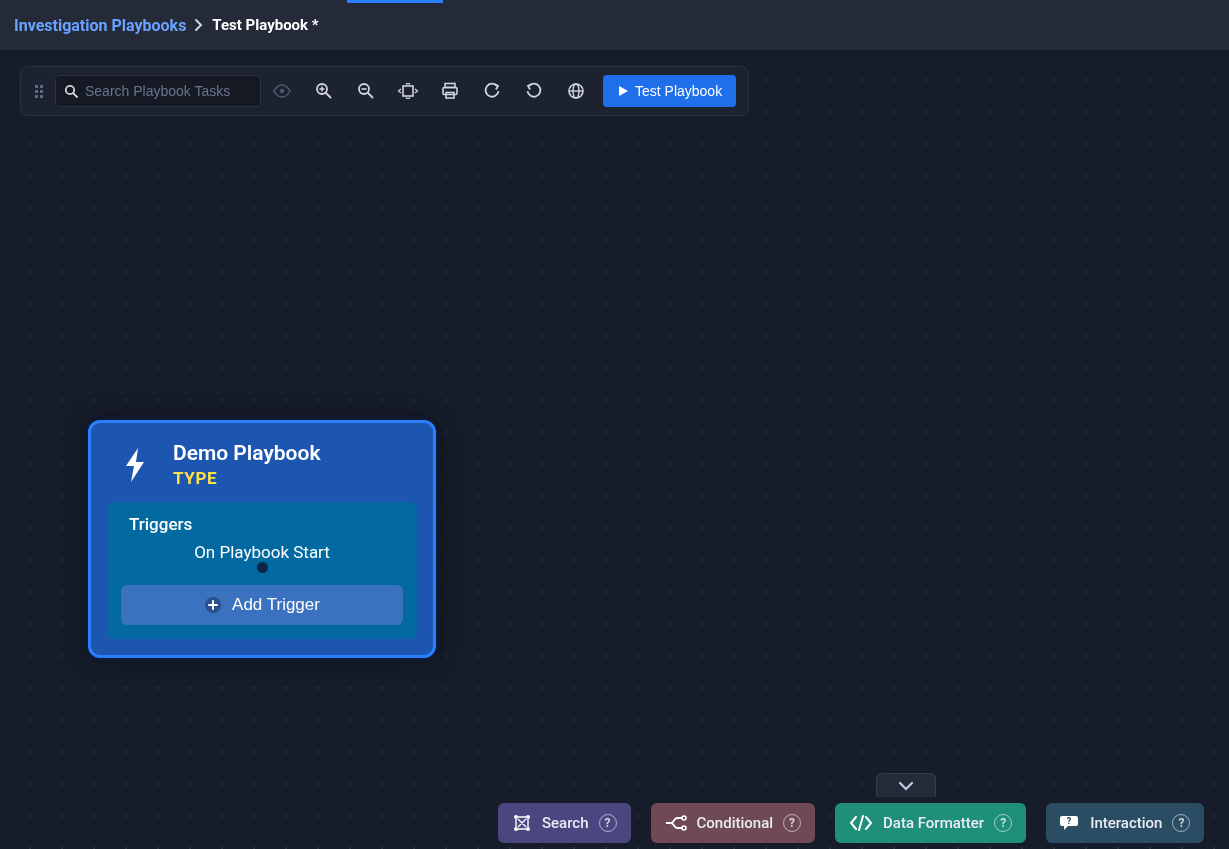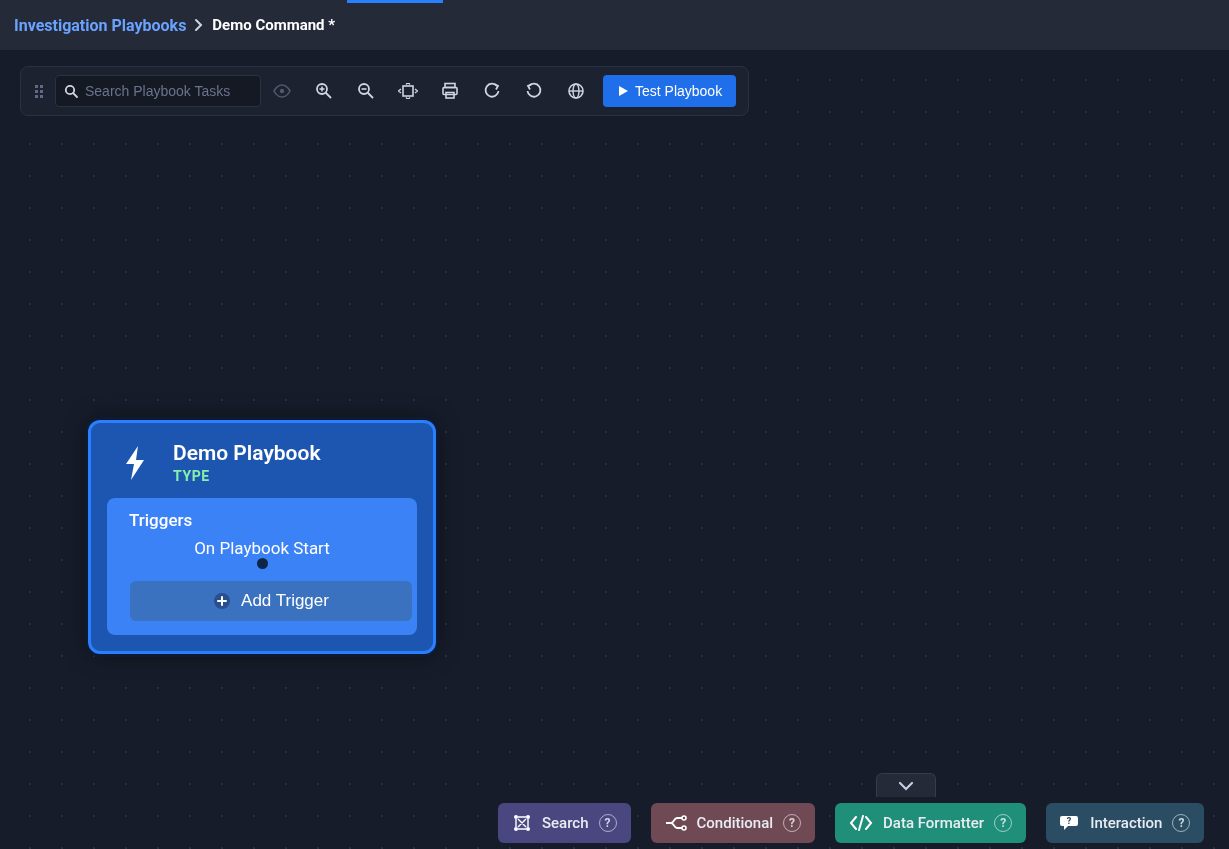--- a/index.html
+++ b/index.html
@@ -145,24 +145,24 @@
     width: 348px;
     background:#1d56b0;
     border: 3px solid #2a7fff;
     border-radius: 12px;
     padding: 18px 16px 16px 16px;
     box-shadow: 0 0 0 3px #0e1a32, 0 0 22px rgba(0,0,0,0.5);
   }
   .node-header { display:flex; align-items:center; gap:16px; padding:0 6px 14px 6px; }
   .node-icon-wrap { width:44px; display:flex; justify-content:center; }
   .node-title { color:#fff; font-size:21px; font-weight:600; }
-  .node-sub { color:#86efac; font-size:14px; font-weight:700; letter-spacing:0.6px; margin-top:3px; }
+  .node-sub { color:#fde047; font-size:17px; font-weight:700; letter-spacing:0.6px; margin-top:3px; }
 
   .node-body {
-    background:#3b82f6;
+    background:#0369a1;
     border-radius:8px;
     padding:10px 14px 14px 14px;
   }
   .node-section-title { color:#fff; font-size:17px; font-weight:500; margin: 2px 0 8px 8px; }
   .trigger-row {
     display:flex;
     align-items:center;
     justify-content:space-between;
     color:#fff;
     font-size:17px;
@@ -178,21 +178,20 @@
     border:none;
     border-radius:6px;
     color:#fff;
     font-size:17px;
     font-weight:500;
     display:flex;
     align-items:center;
     justify-content:center;
     gap:10px;
     cursor:pointer;
-    margin-left:9px;
   }
 
   
   .collapse-tab {
     position:absolute;
     left: 876px;
     bottom: 52px;
     width: 60px;
     height: 24px;
     background:#242a38;
@@ -249,21 +248,21 @@
 
 <div class="tab-indicator"></div>
 
 <div class="header">
   <span class="crumb-link">Investigation Playbooks</span>
   <span class="crumb-sep">
     <svg width="10" height="14" viewBox="0 0 10 14">
         <path d="M2 2 L7 7 L2 12" stroke="#d0d5e0" stroke-width="2" fill="none" stroke-linecap="round"></path>
       </svg>
   </span>
-  <span class="crumb-current">Demo Command *</span>
+  <span class="crumb-current">Test Playbook *</span>
 </div>
 
 <div class="canvas">
 
   <div class="toolbar">
     <div class="tb-grip">
       <div class="grip-dots">
           <span></span>
           <span></span>
           <span></span>

